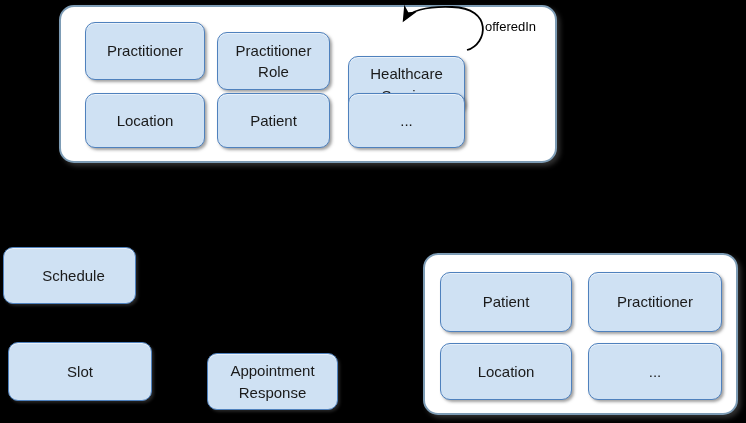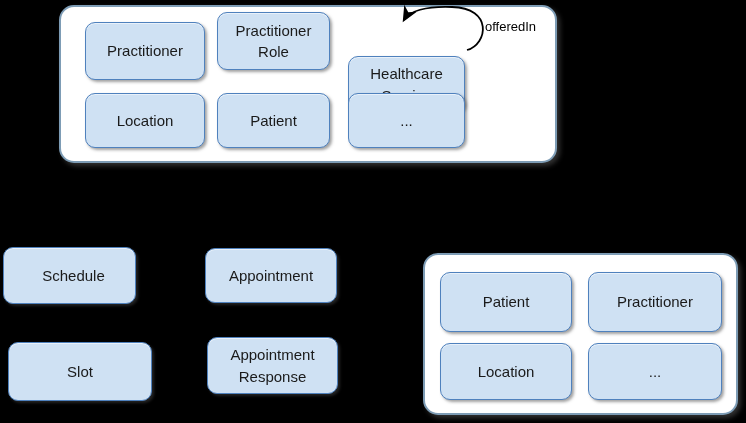--- a/index.html
+++ b/index.html
@@ -43,21 +43,21 @@
 </head>
 <body>
 
 <div class="canvas">
 
   <div class="container" style="left:59px;top:5px;width:498px;height:158px;"></div>
 
   <div class="node" style="left:85px;top:22px;width:120px;height:58px;">
     <span class="node-label">Practitioner</span>
   </div>
-  <div class="node" style="left:217px;top:12px;width:113px;height:58px;">
+  <div class="node" style="left:217px;top:32px;width:113px;height:58px;">
     <span class="node-label">Practitioner Role</span>
   </div>
   <div class="node" style="left:348px;top:22px;width:117px;height:57px;margin-top:34px;">
     <span class="node-label">Healthcare Service</span>
   </div>
   <div class="node" style="left:85px;top:93px;width:120px;height:55px;">
     <span class="node-label">Location</span>
   </div>
   <div class="node" style="left:217px;top:93px;width:113px;height:55px;">
     <span class="node-label">Patient</span>
@@ -72,27 +72,24 @@
         <path d="M0,0.5 L9,4.5 L0,8.5 L2.6,4.5 Z" fill="#000"></path>
       </marker>
     </defs>
     <path d="M467,50 C488,44 493,8 452,7 C426,6 409,11 404,20" fill="none" stroke="#000" stroke-width="1.8" marker-end="url(#ah)"></path>
   </svg>
   <div class="loop-label">offeredIn</div>
 
   <div class="node" style="left:3px;top:247px;width:133px;height:57px;padding-left:16px;">
     <span class="node-label">Schedule</span>
   </div>
-  <div class="node" style="left:205px;top:248px;width:132px;height:55px;">
-    <span class="node-label">Appointment</span>
-  </div>
   <div class="node" style="left:8px;top:342px;width:144px;height:59px;">
     <span class="node-label">Slot</span>
   </div>
-  <div class="node" style="left:207px;top:337px;width:131px;height:57px;">
+  <div class="node" style="left:207px;top:353px;width:131px;height:57px;">
     <span class="node-label">Appointment Response</span>
   </div>
 
   <div class="container" style="left:423px;top:253px;width:315px;height:162px;"></div>
 
   <div class="node" style="left:440px;top:272px;width:132px;height:60px;">
     <span class="node-label">Patient</span>
   </div>
   <div class="node" style="left:588px;top:272px;width:134px;height:60px;">
     <span class="node-label">Practitioner</span>

